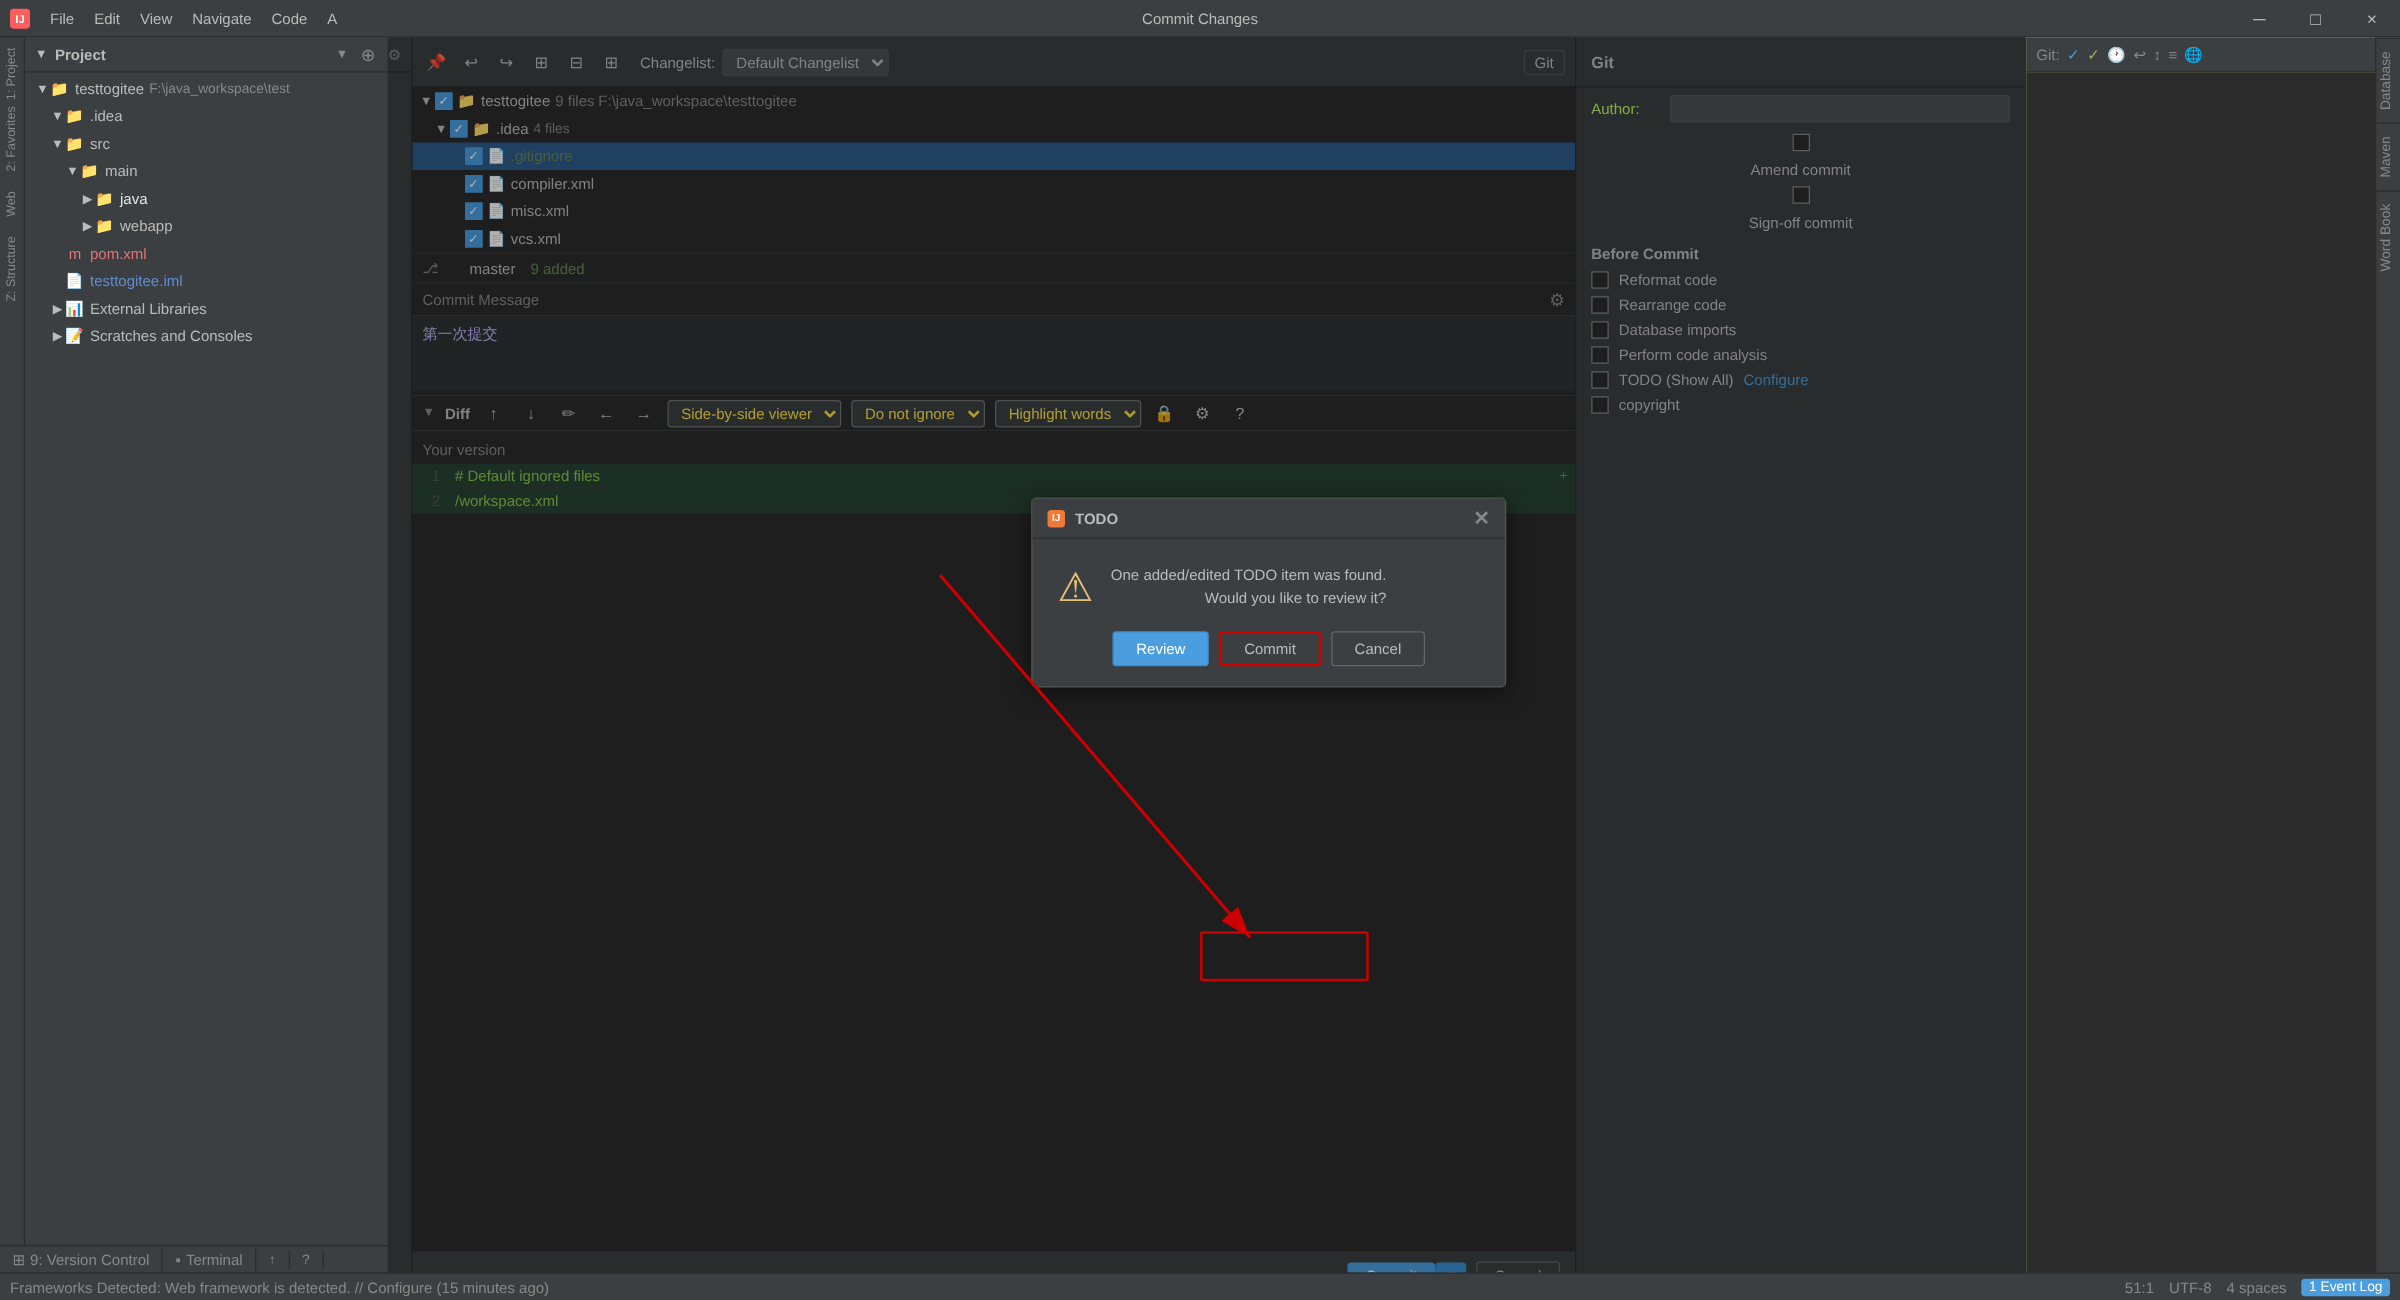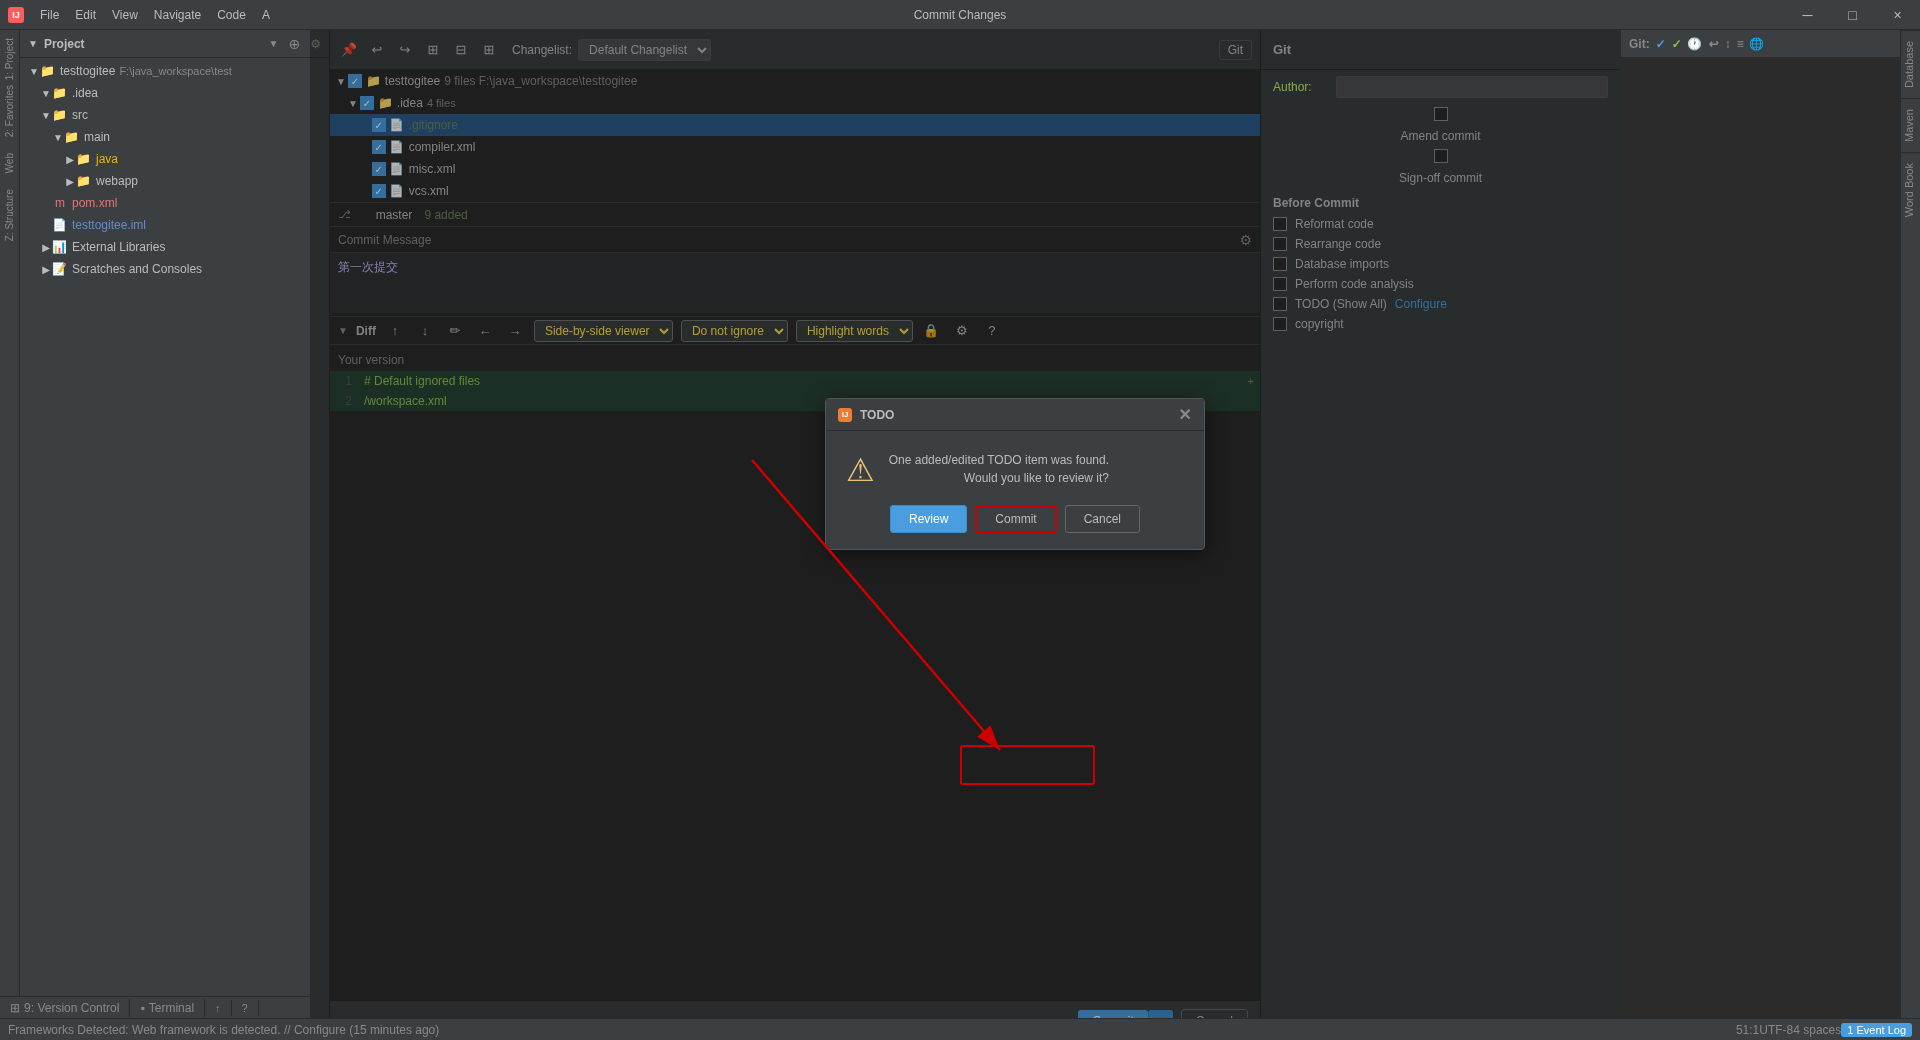--- a/index.html
+++ b/index.html
@@ -30,21 +30,21 @@
     
     .project-panel { width: 310px; background: #3c3f41; border-right: 1px solid #2b2b2b; display: flex; flex-direction: column; }
     .project-header { height: 28px; background: #3c3f41; display: flex; align-items: center; padding: 0 8px; border-bottom: 1px solid #2b2b2b; gap: 6px; }
     .project-tree { flex: 1; overflow: auto; padding: 2px 0; }
     .tree-item { height: 22px; display: flex; align-items: center; padding-left: 8px; cursor: pointer; white-space: nowrap; }
     .tree-item .indent { display: inline-block; }
     .tree-item .arrow { width: 12px; text-align: center; font-size: 10px; }
     .tree-item .icon { width: 16px; margin-right: 4px; text-align: center; }
     .tree-item .label { font-size: 12px; }
     .folder-icon { color: #dcb67a; }
-    .java-icon { color: #eab308; }
+    .java-icon { color: #e5e5e5; }
     .iml-icon { color: #5f8dd3; }
     .pom-icon { color: #e57373; }
 
     
     .commit-panel { flex: 1; background: #2b2b2b; display: flex; flex-direction: column; min-width: 0; }
     .commit-panel-header { height: 40px; background: #3c3f41; display: flex; align-items: center; padding: 0 8px; gap: 6px; border-bottom: 1px solid #2b2b2b; }
     .commit-toolbar-btn { width: 22px; height: 22px; display: flex; align-items: center; justify-content: center; cursor: pointer; border-radius: 2px; color: #bbbbbb; font-size: 13px; }
     .changelist-label { font-size: 12px; color: #bbbbbb; margin-left: 6px; }
     .changelist-select { background: #4c5052; border: 1px solid #555; border-radius: 3px; color: #bbbbbb; padding: 2px 6px; font-size: 12px; height: 22px; }
     .git-badge { background: #3c3f41; border: 1px solid #555; border-radius: 3px; padding: 2px 8px; color: #bbbbbb; font-size: 12px; margin-left: auto; }
@@ -101,30 +101,30 @@
     .todo-dialog-body { padding: 20px 20px 16px; display: flex; gap: 14px; align-items: flex-start; }
     .warn-icon { font-size: 32px; color: #e5c07b; flex-shrink: 0; }
     .todo-dialog-text { font-size: 13px; color: #bbbbbb; line-height: 1.5; text-align: right; }
     .todo-dialog-buttons { display: flex; justify-content: center; gap: 8px; padding: 0 20px 16px; }
     .btn-review { background: #4a9ee0; border: 1px solid #3a8ed0; color: white; padding: 5px 18px; border-radius: 3px; cursor: pointer; font-size: 12px; }
     .btn-dialog-commit { background: #3c3f41; border: 2px solid #cc0000; color: #bbbbbb; padding: 5px 18px; border-radius: 3px; cursor: pointer; font-size: 12px; }
     .btn-dialog-cancel { background: #3c3f41; border: 1px solid #666; color: #bbbbbb; padding: 5px 18px; border-radius: 3px; cursor: pointer; font-size: 12px; }
     .red-box { position: absolute; border: 2px solid #cc0000; border-radius: 2px; pointer-events: none; z-index: 200; }
 
     
-    .editor-panel { width: 300px; background: #bef264; border-left: 1px solid #2b2b2b; display: flex; flex-direction: column; position: relative; font-weight: bold; }
+    .editor-panel { width: 300px; background: #bef264; border-left: 1px solid #2b2b2b; display: flex; flex-direction: column; position: relative; }
     .editor-header { height: 28px; background: #3c3f41; display: flex; align-items: center; padding: 0 8px; gap: 6px; border-bottom: 1px solid #2b2b2b; font-size: 12px; color: #888; }
 
     
     .right-side-tabs { position: absolute; right: 0; top: 30px; bottom: 0; width: 20px; display: flex; flex-direction: column; align-items: center; justify-content: flex-start; background: #3c3f41; border-left: 1px solid #2b2b2b; gap: 0; }
     .side-tab { width: 20px; writing-mode: vertical-rl; transform: rotate(180deg); font-size: 11px; color: #888; padding: 10px 2px; cursor: pointer; white-space: nowrap; border-bottom: 1px solid #2b2b2b; text-align: center; }
 
     
     .status-bar { position: absolute; bottom: 0; left: 0; right: 0; height: 22px; background: #3c3f41; display: flex; align-items: center; padding: 0 8px; gap: 12px; border-top: 1px solid #2b2b2b; font-size: 11px; color: #888; }
-    .status-bar-right { margin-left: auto; display: flex; align-items: flex-start; }
+    .status-bar-right { margin-left: auto; display: flex; align-items: flex-start; gap: 12px; }
     .status-event-log { background: #4a9ee0; border-radius: 3px; padding: 1px 6px; color: white; font-size: 11px; cursor: pointer; }
     .bottom-tab { padding: 2px 10px; font-size: 11px; color: #888; cursor: pointer; border-right: 1px solid #2b2b2b; display: flex; align-items: center; gap: 4px; }
   </style>
 </head>
 <body>
 
 <div class="title-bar">
   <div class="title-bar-left">
     <div class="ide-icon">IJ</div>
     <div class="title-bar-menu">

